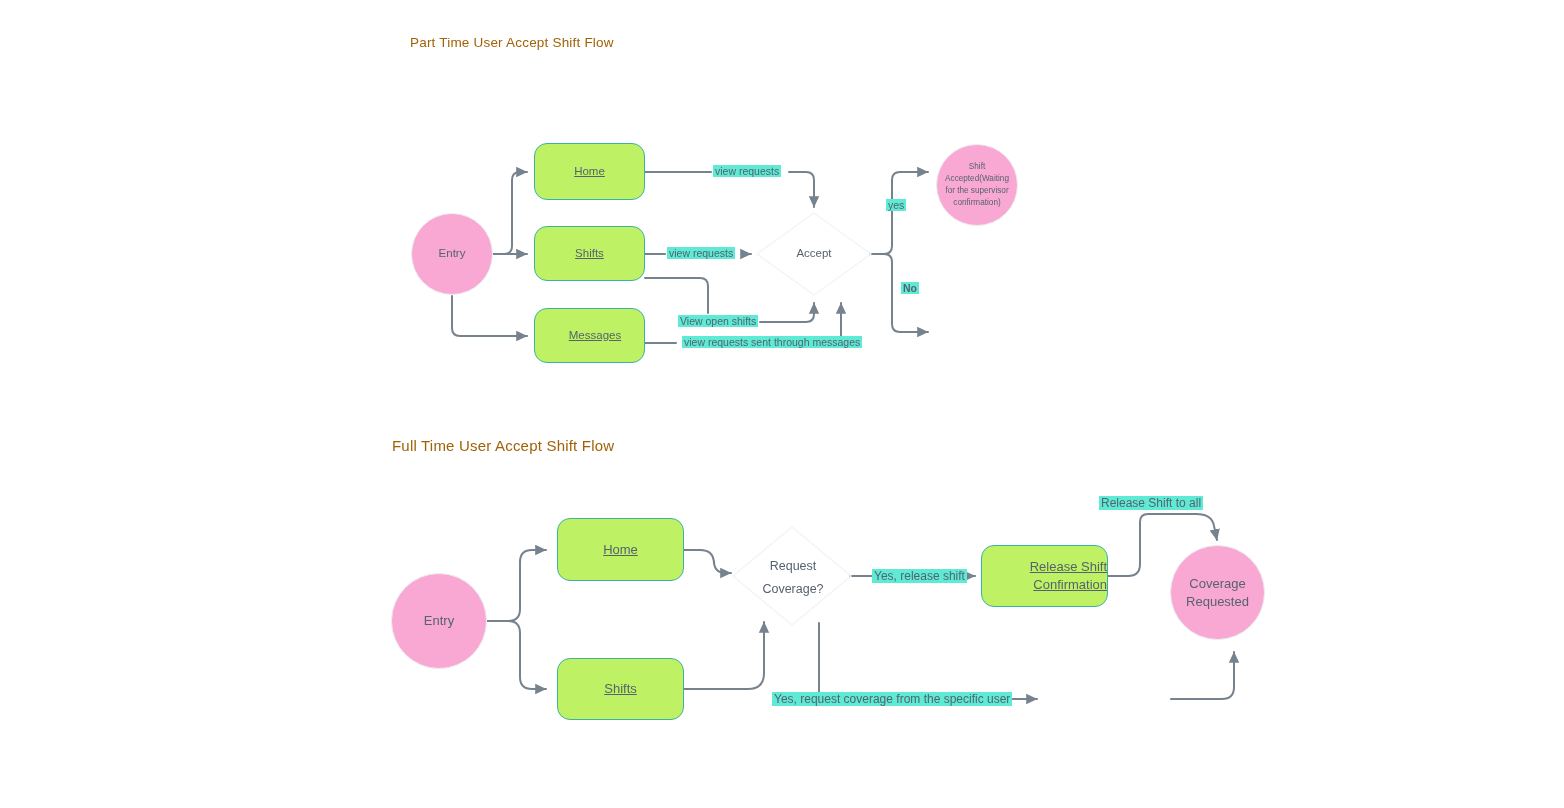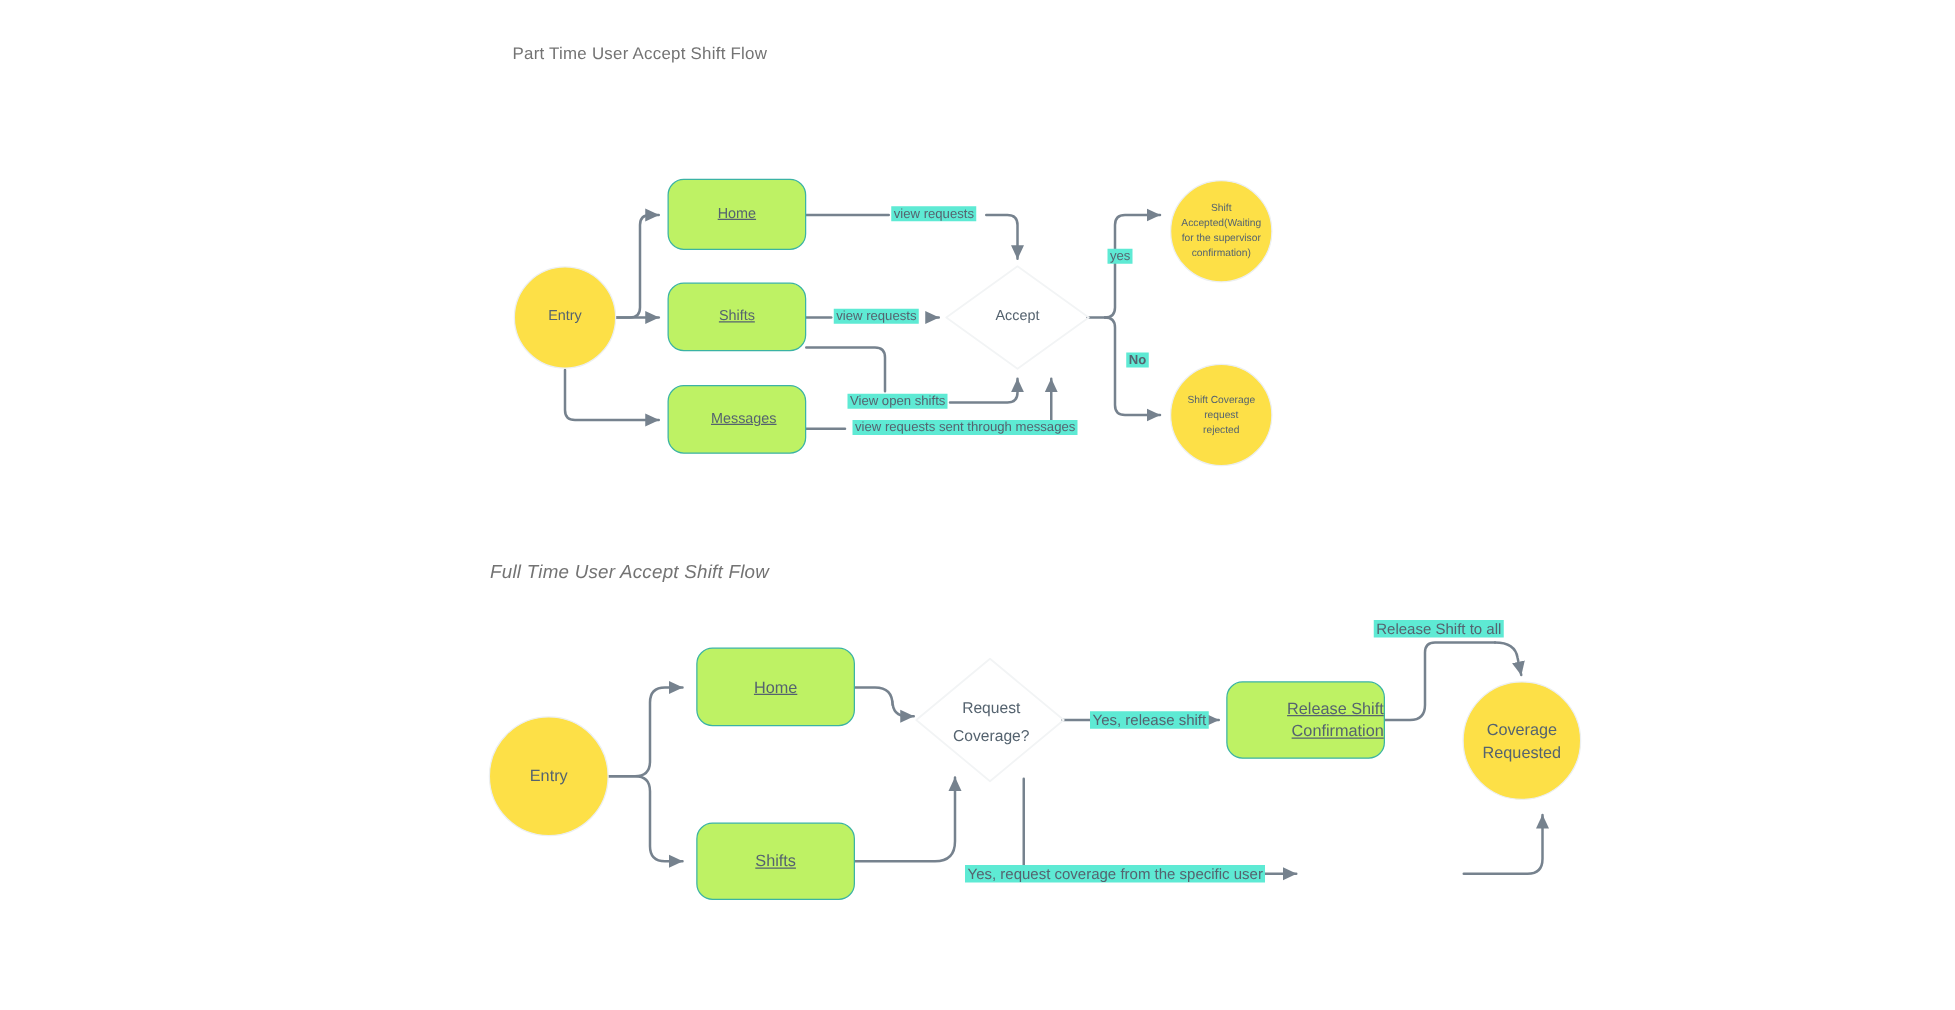--- a/index.html
+++ b/index.html
@@ -22,21 +22,21 @@
   }
   svg.wires {
     position: absolute;
     left: 0; top: 0;
     width: 1564px;
     height: 808px;
     pointer-events: none;
   }
   .flow-title {
     position: absolute;
-    color: #737373;
+    color: #a16207;
     font-size: 13.5px;
     letter-spacing: .2px;
     white-space: nowrap;
   }
   .flow-title.big {
     font-size: 15px;
   }
   .node {
     position: absolute;
     box-sizing: border-box;
@@ -49,21 +49,21 @@
   }
   .node.box {
     background: #bef264;
     border: 1.6px solid #3bb3a4;
     border-radius: 13px;
     font-size: 11.5px;
     text-decoration: underline;
   }
   .node.box.lg { font-size: 13px; }
   .node.circle {
-    background: #fde047;
+    background: #f9a8d4;
     border: 1px solid #eceff1;
     border-radius: 50%;
     font-size: 11.5px;
   }
   .node.circle.sm-text { font-size: 8.2px; line-height: 1.45; }
   .node.diamond-label {
     color: #55636f;
     font-size: 11.5px;
     background: none;
     border: none;
@@ -163,32 +163,29 @@
   </div>
 
   <div class="node diamond-label" style="left:757px; top:244px; width:114px; height:20px;">
     <span>Accept</span>
   </div>
 
   <div class="node circle sm-text" style="left:936px; top:144px; width:82px; height:82px; padding:10px;">
     <span>Shift Accepted(Waiting for the supervisor confirmation)</span>
   </div>
 
-  <div class="node circle sm-text" style="left:936px; top:291px; width:82px; height:82px; padding:12px;">
-    <span>Shift Coverage request rejected</span>
-  </div>
 
   <div class="edge-label" style="left:713px; top:165px;">view requests</div>
   <div class="edge-label" style="left:667px; top:247px;">view requests</div>
   <div class="edge-label" style="left:678px; top:315px;">View open shifts</div>
   <div class="edge-label" style="left:682px; top:336px;">view requests sent through messages</div>
   <div class="edge-label" style="left:886px; top:199px;">yes</div>
   <div class="edge-label" style="left:901px; top:282px;font-weight:bold;">No</div>
 
-  <div class="flow-title big" style="left:392px; top:449px;font-style:italic;">Full Time User Accept Shift Flow</div>
+  <div class="flow-title big" style="left:392px; top:437px;">Full Time User Accept Shift Flow</div>
 
   <div class="node circle lg" style="left:391px; top:573px; width:96px; height:96px; font-size:13px;">
     <span>Entry</span>
   </div>
 
   <div class="node box lg" style="left:557px; top:518px; width:127px; height:63px;">
     <span>Home</span>
   </div>
 
   <div class="node box lg" style="left:557px; top:658px; width:127px; height:62px;">

